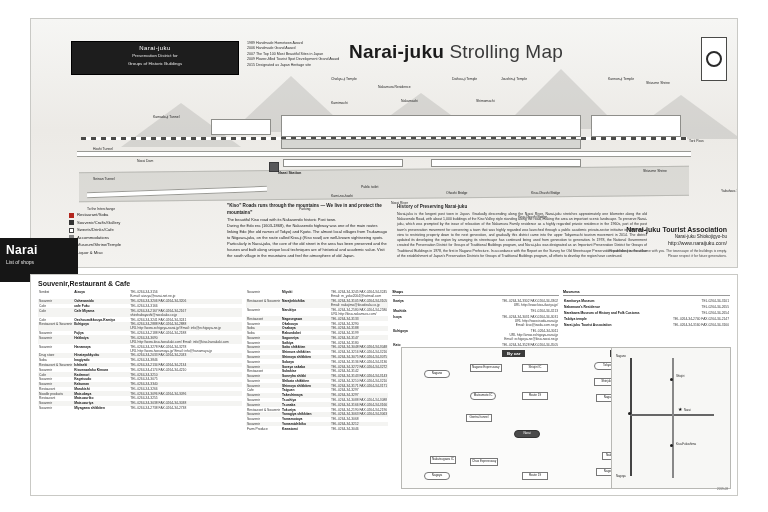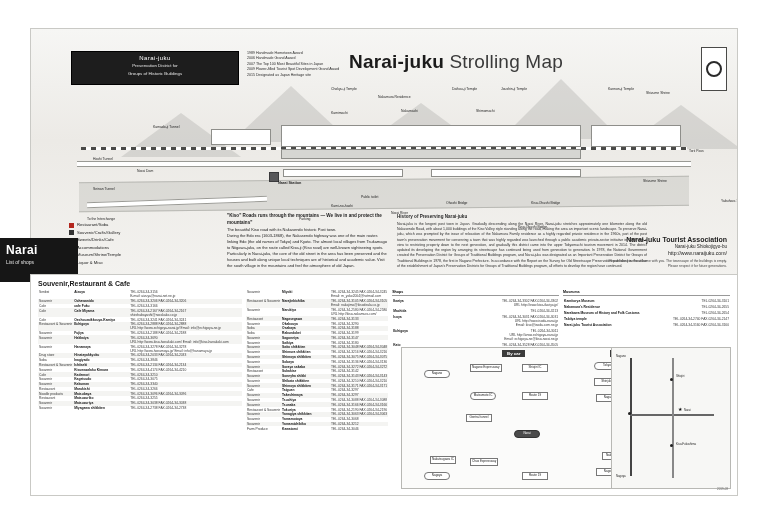--- a/index.html
+++ b/index.html
@@ -17,21 +17,20 @@
   }
 
   
   .map-panel {
     position: absolute;
     left: 30px; top: 18px;
     width: 708px; height: 250px;
     background: #f2f2f0;
     border: 1px solid #c9c9c5;
     overflow: hidden;
-    margin-top: 10px;
   }
   .map-paper {
     position: absolute; inset: 0;
     background:
       linear-gradient(180deg, #f6f6f4 0%, #eceae6 45%, #f3f2ef 100%);
   }
   
   .mtn {
     position: absolute;
     bottom: 60%;

